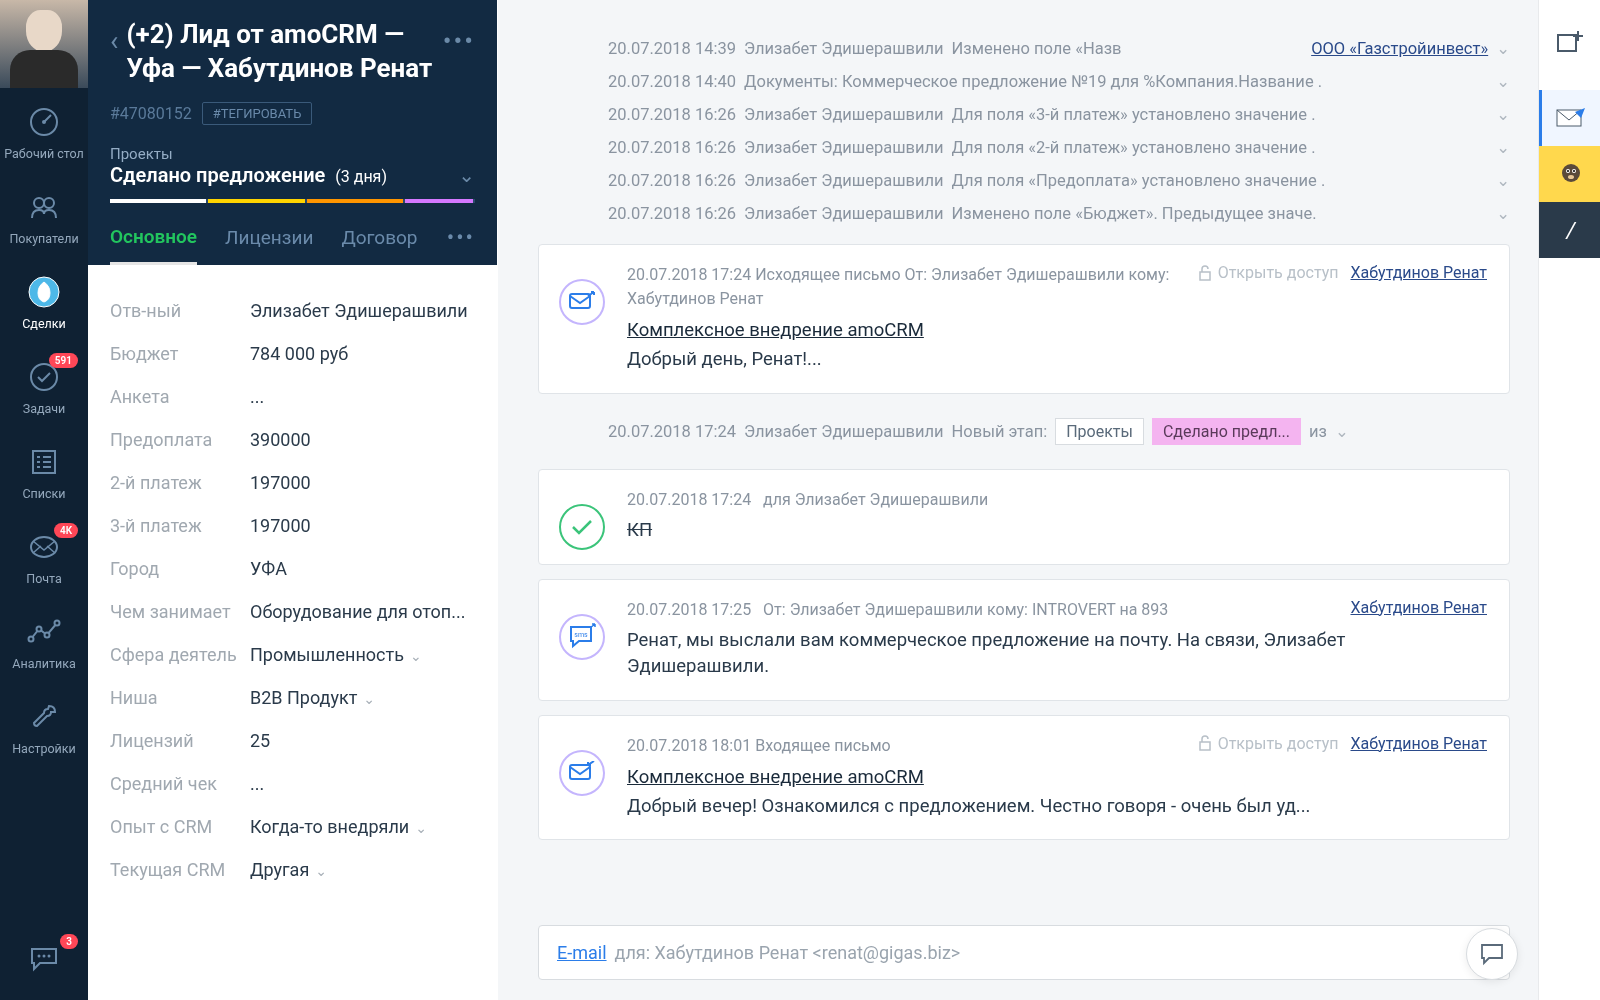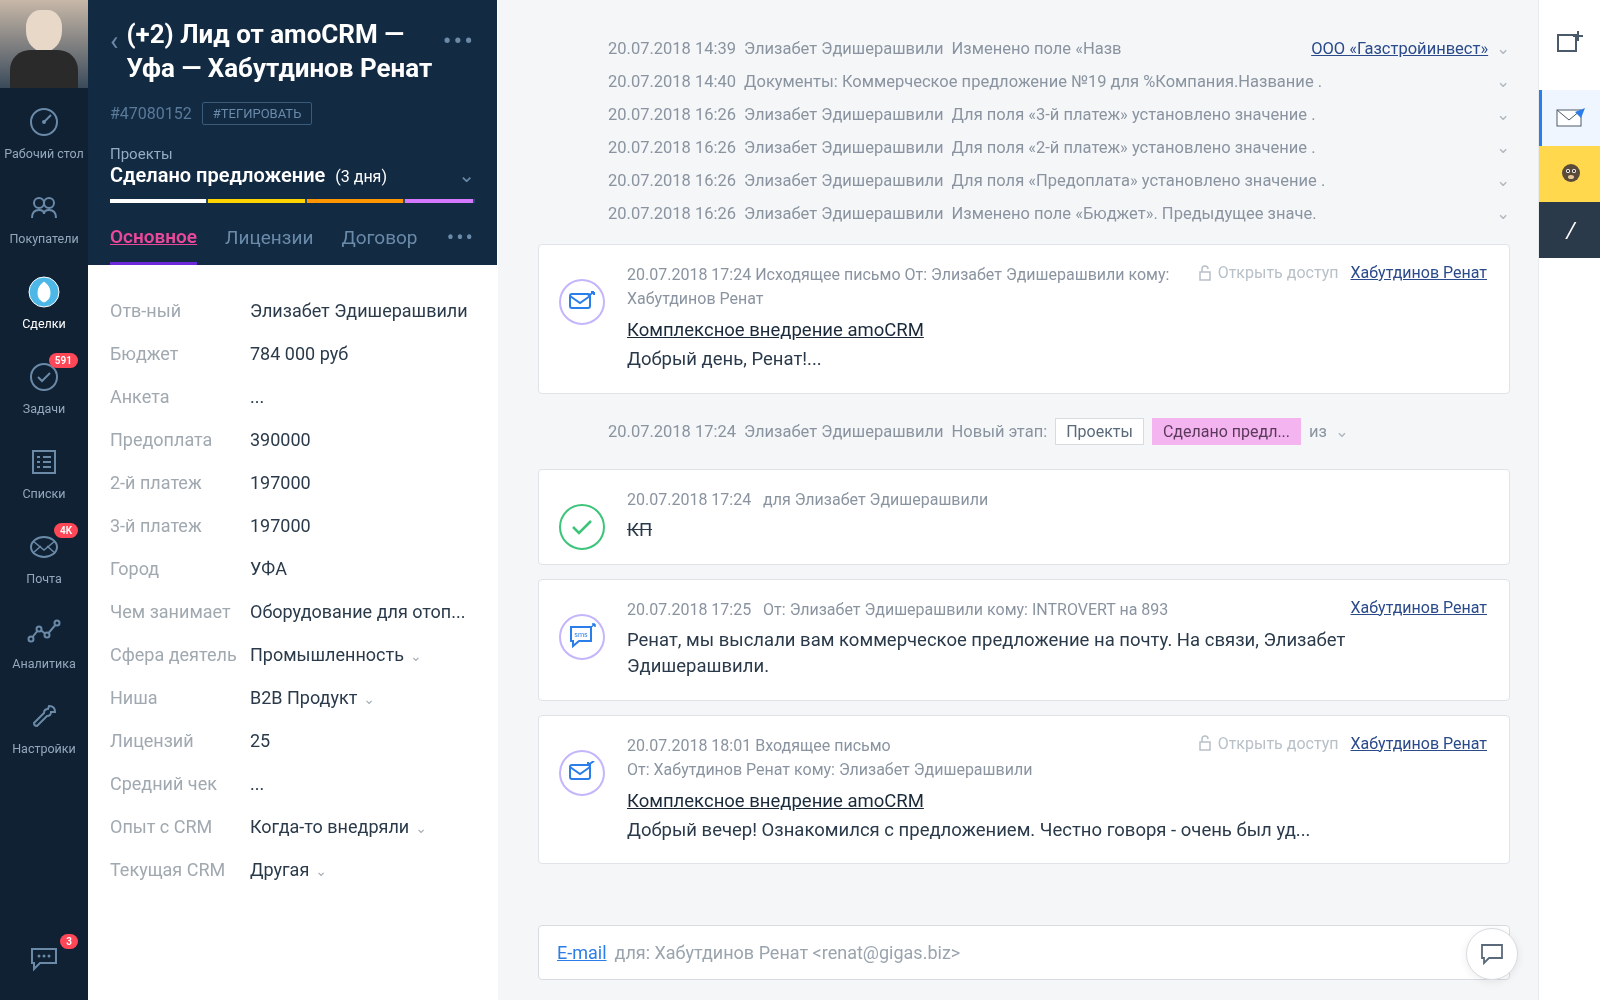--- a/index.html
+++ b/index.html
@@ -29,21 +29,21 @@
 .pipeline-days { color:#ffffff; margin-left:6px; font-weight:400; }
 .chevron { color:#6b8aa8; font-size:20px; cursor:pointer; }
 .progress-bar { height:4px; margin-top:12px; background:#2a4a6a; display:flex; }
 .progress-seg { flex:1; margin-right:2px; }
 .seg1 { background:#fff; }
 .seg2 { background:#ffd400; }
 .seg3 { background:#ff9500; }
 .seg4 { background:#d478ff; flex:0.7; }
 .tabs { display:flex; gap:28px; margin-top:22px; padding-bottom:0; align-items:center; }
 .tab { font-size:19px; color:#6a8aaa; padding-bottom:14px; cursor:pointer; }
-.tab.active { color:#ec4899; border-bottom:3px solid #6d28d9; font-weight:600;text-decoration:underline; }
+.tab.active { color:#22c55e; border-bottom:3px solid #e5e5e5; font-weight:600; }
 .tab-more { margin-left:auto; color:#6a8aaa; font-size:22px; letter-spacing:2px; cursor:pointer; padding-bottom:14px; }
 .fields { flex:1; overflow-y:auto; padding:24px 22px; }
 .field-row { display:flex; padding:11px 0; font-size:18px; }
 .field-label { width:140px; color:#a0a8b0; flex-shrink:0; }
 .field-value { color:#2a3a4a; }
 .field-chev { color:#a8b0b8; margin-left:6px; font-size:14px; }
 .feed { flex:1; background:#f4f6f8; display:flex; flex-direction:column; overflow:hidden; position:relative; }
 .feed-scroll { flex:1; overflow-y:auto; padding:0 28px 16px 110px;margin-top:32px; }
 .log-line { display:flex; align-items:center; font-size:16.5px; color:#8a94a0; padding:7px 0; gap:8px; }
 .log-time { white-space:nowrap; }
@@ -395,21 +395,20 @@
         <svg width="28" height="24" viewBox="0 0 28 24" fill="none">
             <rect x="2" y="4" width="20" height="14" rx="2" stroke="#2b7de9" stroke-width="2"></rect>
             <path d="M2 6 L12 13 L22 6" stroke="#2b7de9" stroke-width="2"></path>
             <path d="M26 0 L20 4 M20 4 L23 4 M20 4 L20 1" stroke="#2b7de9" stroke-width="2"></path>
           </svg>
       </div>
       <div class="card-head">
         <div class="card-meta">
           <span>20.07.2018 18:01</span>
           <span>Входящее письмо</span><br>
-          <span>От: Хабутдинов Ренат кому: Элизабет Эдишерашвили</span>
         </div>
         <div class="card-lock">
           <svg width="14" height="16" viewBox="0 0 14 16" fill="none">
               <rect x="2" y="7" width="10" height="8" stroke="#b8c0c8" stroke-width="1.5"></rect>
               <path d="M4 7 V4 Q4 1 7 1 Q10 1 10 4" stroke="#b8c0c8" stroke-width="1.5"></path>
             </svg>
           <span>Открыть доступ</span>
         </div>
         <span class="card-contact">Хабутдинов Ренат</span>
       </div>

